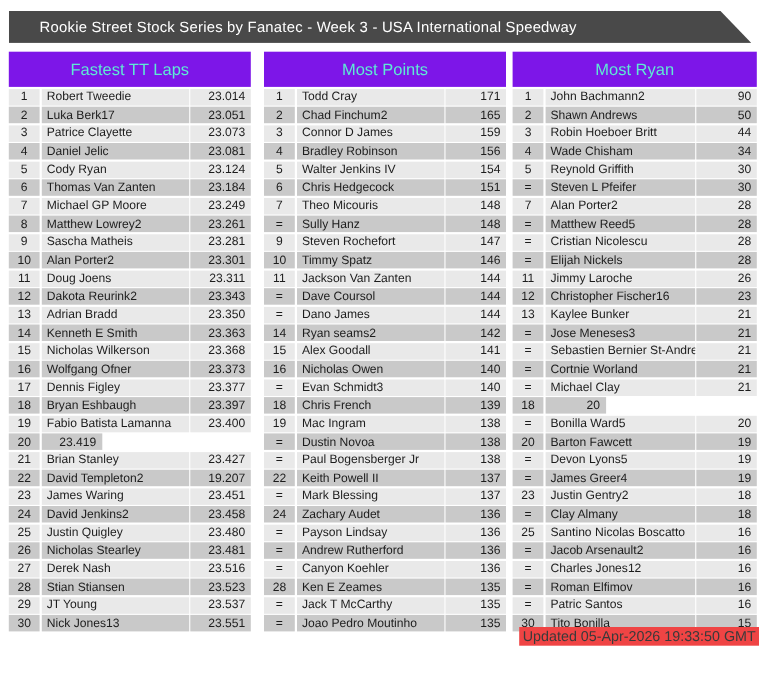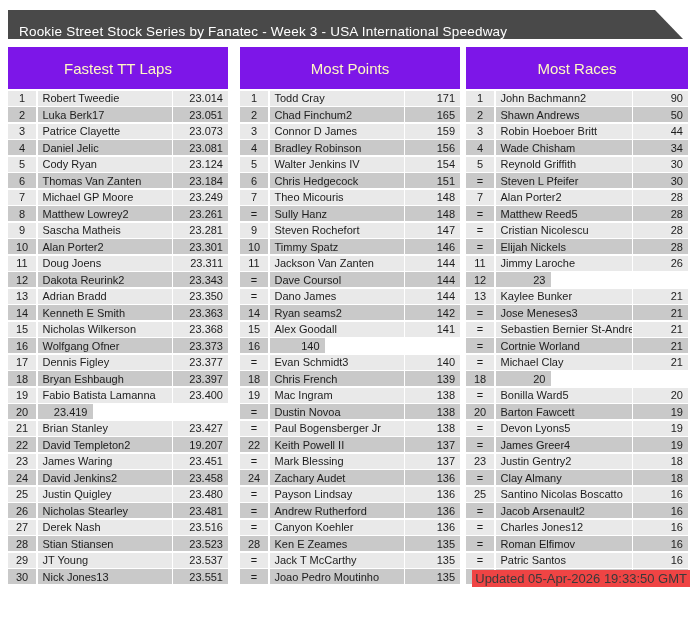--- a/index.html
+++ b/index.html
@@ -6,29 +6,29 @@
   body {
     width:700px; height:620px; background:#ffffff;
     font-family:"Liberation Sans", sans-serif;
     position:relative; overflow:hidden;
   }
   .banner {
     position:absolute; left:8px; top:10px; width:675px; height:29px;
     background:var(--banner-bg,#494949);
     clip-path:polygon(0 0, calc(100% - 28px) 0, 100% 100%, 0 100%);
     color:#ffffff; font-size:13.5px;
-    display:flex; align-items:flex-end; padding-left:11px; box-sizing:border-box;
+    display:flex; align-items:center; padding-left:28px; box-sizing:border-box;
     letter-spacing:0.2px;
   }
   .board { position:absolute; top:47px; }
   .board-1 { left:8px;   width:220px; }
   .board-2 { left:240px; width:220px; }
   .board-3 { left:466px; width:222px; }
   .board-header {
-    height:42px; background:var(--header-bg,#7d16e8); color:#fef9c3;
+    height:32px; background:var(--header-bg,#7d16e8); color:#5eead4;
     font-size:15px; display:flex; align-items:center; justify-content:center;
   }
   .row { display:flex; height:15px; margin-top:1.5px; font-size:11px; color:#1c1c1c; }
   .row > span { display:flex; align-items:center; }
   .row.light > span { background:var(--row-light,#e9e9e9); }
   .row.dark  > span { background:var(--row-dark,#c9c9c9); }
   .cell-rank  { width:28px; flex:none; justify-content:center; margin-right:1.5px; }
   .cell-name  { flex:1; padding-left:5px; margin-right:1.5px; white-space:nowrap; overflow:hidden; }
   .cell-value { width:50px; flex:none; justify-content:flex-end; padding-right:5px; }
   .footer {
@@ -271,20 +271,21 @@
         <span class="cell-name">Ryan seams2</span>
         <span class="cell-value">142</span>
       </div>
       <div class="row light">
         <span class="cell-rank">15</span>
         <span class="cell-name">Alex Goodall</span>
         <span class="cell-value">141</span>
       </div>
       <div class="row dark">
         <span class="cell-rank">16</span>
+        <span class="cell-name">Nicholas Owen</span>
         <span class="cell-value">140</span>
       </div>
       <div class="row light">
         <span class="cell-rank">=</span>
         <span class="cell-name">Evan Schmidt3</span>
         <span class="cell-value">140</span>
       </div>
       <div class="row dark">
         <span class="cell-rank">18</span>
         <span class="cell-name">Chris French</span>
@@ -347,21 +348,21 @@
       </div>
       <div class="row dark">
         <span class="cell-rank">=</span>
         <span class="cell-name">Joao Pedro Moutinho</span>
         <span class="cell-value">135</span>
       </div>
     </div>
 </div>
 
 <div class="board board-3">
-  <div class="board-header">Most Races</div>
+  <div class="board-header">Most Ryan</div>
   <div class="board-rows">
       <div class="row light">
         <span class="cell-rank">1</span>
         <span class="cell-name">John Bachmann2</span>
         <span class="cell-value">90</span>
       </div>
       <div class="row dark">
         <span class="cell-rank">2</span>
         <span class="cell-name">Shawn Andrews</span>
         <span class="cell-value">50</span>
@@ -406,20 +407,21 @@
         <span class="cell-name">Elijah Nickels</span>
         <span class="cell-value">28</span>
       </div>
       <div class="row light">
         <span class="cell-rank">11</span>
         <span class="cell-name">Jimmy Laroche</span>
         <span class="cell-value">26</span>
       </div>
       <div class="row dark">
         <span class="cell-rank">12</span>
+        <span class="cell-name">Christopher Fischer16</span>
         <span class="cell-value">23</span>
       </div>
       <div class="row light">
         <span class="cell-rank">13</span>
         <span class="cell-name">Kaylee Bunker</span>
         <span class="cell-value">21</span>
       </div>
       <div class="row dark">
         <span class="cell-rank">=</span>
         <span class="cell-name">Jose Meneses3</span>

